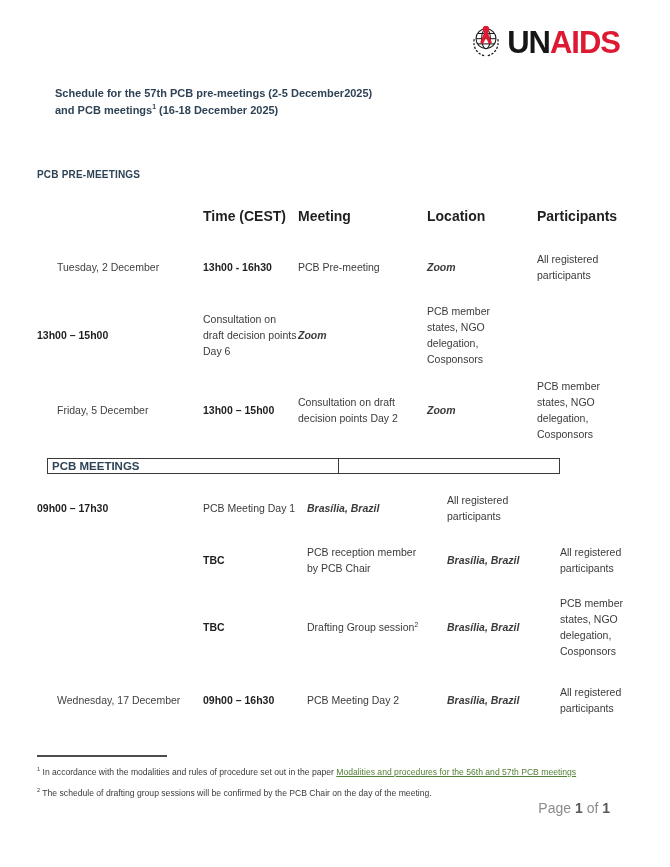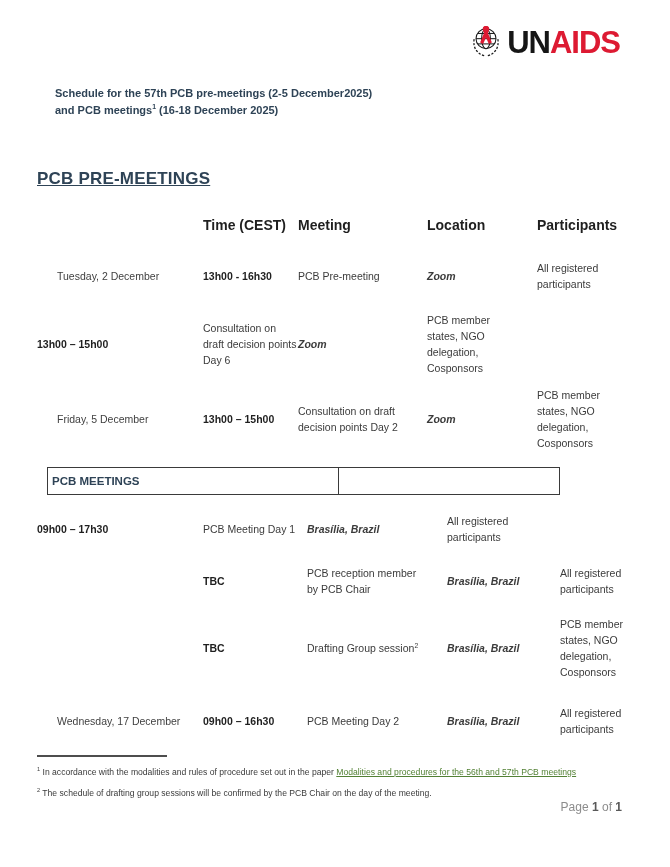--- a/index.html
+++ b/index.html
@@ -21,22 +21,22 @@
 
   
   .doc-title {
     margin:24px 40px 0 55px; color:#2e4356; font-size:11px;
     font-weight:700; line-height:1.55;
   }
   .doc-title sup { font-size:0.62em; }
 
   
   .pre-heading {
-    margin:50px 0 0 37px; color:#2e4356; font-size:17px;
-    font-weight:700; letter-spacing:0.2px;text-decoration:underline;
+    margin:50px 0 0 37px; color:#2e4356; font-size:10px;
+    font-weight:700; letter-spacing:0.2px;
   }
 
   
   .grid { display:grid; margin-left:37px; width:596px; align-items:center; }
   .s1 { grid-template-columns:166px 95px 129px 110px 1fr; }
   .s2 { grid-template-columns:166px 104px 140px 113px 1fr; }
 
   .header-row { margin-top:28px; font-size:14px; font-weight:700; color:#1f1f1f; }
   .header-row .cell.date { visibility:hidden; }
 
@@ -47,39 +47,39 @@
   .cell.location { font-style:italic; max-width:100px;font-weight:bold; }
   .cell.participants { max-width:80px; }
   sup.msup, sup.fn-sup { font-size:0.65em; }
 
   .h62 { min-height:62px; } .h74 { min-height:74px; } .h76 { min-height:76px; }
   .h48 { min-height:48px; } .h56 { min-height:56px; } .h78 { min-height:78px; }
   .mt12 { margin-top:12px; } .mt10 { margin-top:10px; }
 
   
   .meetings-box {
-    margin:10px 0 0 47px; width:513px; height:28px; border:1px solid #3a3a3a;
+    margin:10px 0 0 47px; width:513px; height:16px; border:1px solid #3a3a3a;
     display:flex; align-items:center; position:relative;
   }
   .meetings-box .box-label {
     color:#2e4356; font-size:11.5px; font-weight:700; padding-left:4px;
   }
   .meetings-box .box-divider {
     position:absolute; left:290px; top:0; bottom:0; width:1px; background:#3a3a3a;
   }
 
   
   .footnotes { position:absolute; top:755px; left:37px; right:38px; }
   .fn-sep { width:130px; border-top:2px solid #4d4d4d; margin-bottom:9px; }
   .footnote { font-size:8.6px; color:#3a3a3a; line-height:1.4; margin-bottom:9px; }
   .fn-link { color:#538135; text-decoration:underline; cursor:pointer; }
 
   
   .page-footer {
-    position:absolute; top:800px; right:48px; font-size:12px; color:#8c8c8c;margin-left:41px;
+    position:absolute; top:800px; right:60px; font-size:14px; color:#8c8c8c;margin-left:41px;
   }
   .page-footer b { color:#595959; }
 </style>
 </head>
 <body>
 
 <div class="page">
 
   <div class="logo-row">
     <div class="logo">

